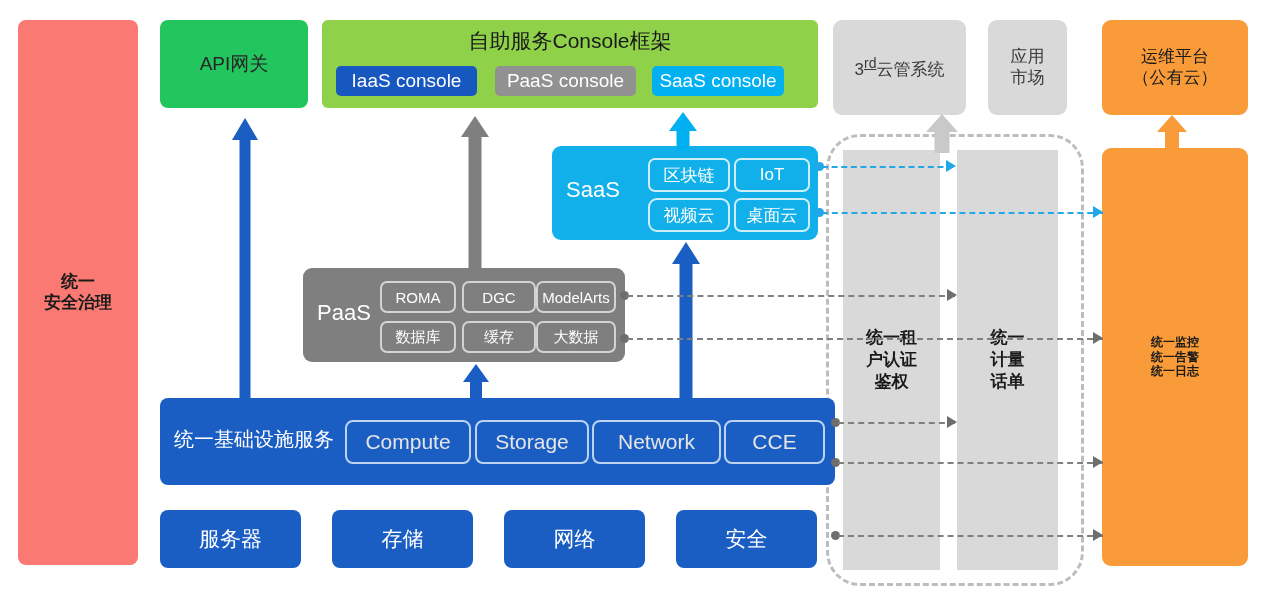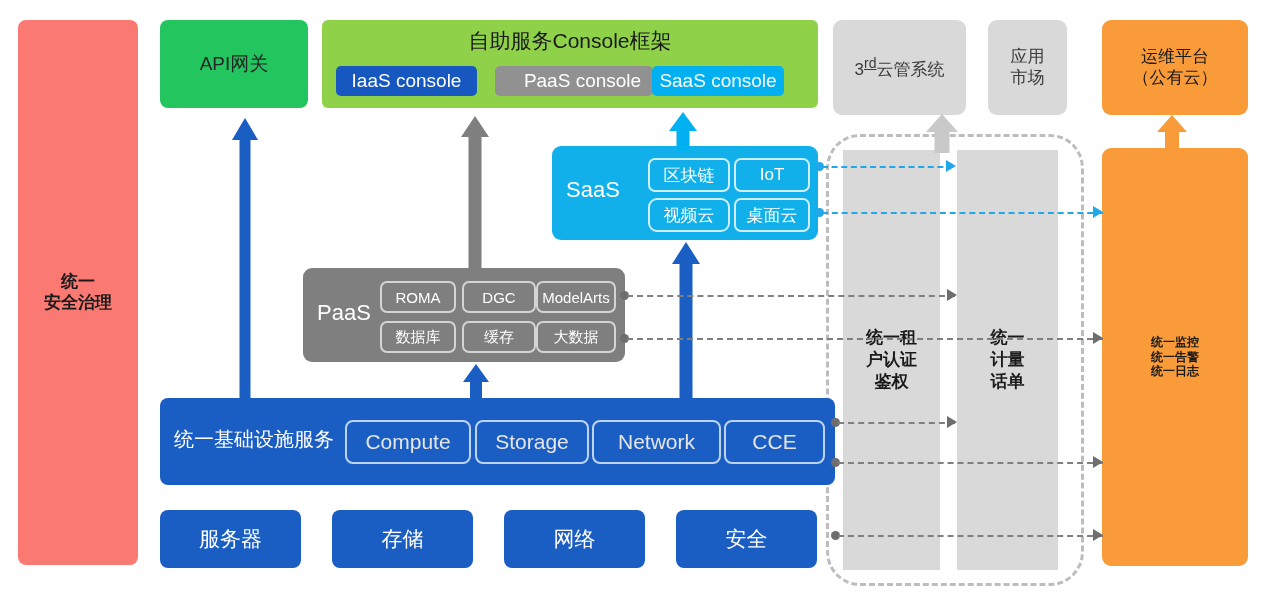--- a/index.html
+++ b/index.html
@@ -30,21 +30,21 @@
   }
   .console-title{
     position:absolute;left:0;top:7px;width:100%;text-align:center;
     font-size:21px;color:#1a1a1a;font-weight:400;
   }
   .chip{
     position:absolute;top:46px;height:30px;border-radius:5px;color:#fff;
     font-size:19px;display:flex;align-items:center;justify-content:center;
   }
   .chip-iaas{left:14px;width:141px;background:#1757c0;}
-  .chip-paas{left:173px;width:141px;background:#919191;padding-left:17px;}
+  .chip-paas{left:173px;width:141px;background:#919191;}
   .chip-saas{left:330px;width:132px;background:#00b0f0;}
 
   
   .gray-top{
     border-radius:9px;background:#d9d9d9;color:#3b3b3b;font-size:17px;
   }
   .third-party{left:833px;top:20px;width:133px;height:95px;}
   .app-market{left:988px;top:20px;width:79px;height:95px;}
   .sup{font-size:14px;vertical-align:super;text-decoration:underline;}
 

